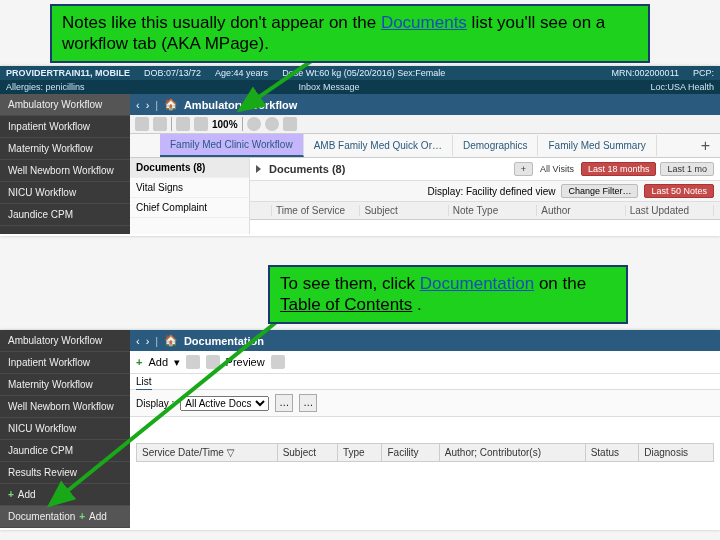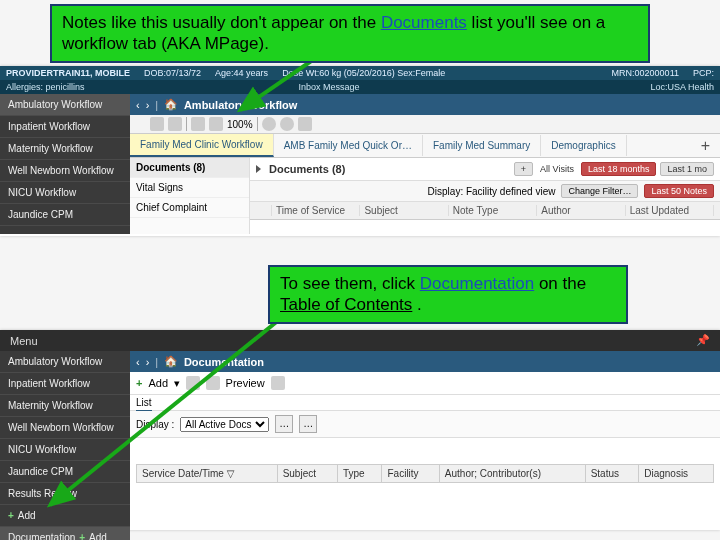--- a/index.html
+++ b/index.html
@@ -76,35 +76,36 @@
     color: #fff;
     font-size: 11px;
     padding: 4px 6px;
     display:flex; align-items:center; gap:6px;
   }
   .crumb .chev { cursor:pointer; }
   .crumb .arrow { opacity:.6; }
 
   .sub-toolbar {
     background:#f3f3f3; border-bottom:1px solid #ccc;
-    display:flex; align-items:center; gap:4px; padding:2px 20px;
+    display:flex; align-items:center; gap:4px; padding:2px 5px;
     font-size:10px;
+    font-weight:bold;
   }
   .sub-toolbar .ico { width:14px; height:14px; background:#ccc; border-radius:2px; }
 
   
   .wtabs {
     display:flex; gap:0; background:#f7f7f7;
     font-size:10px; border-bottom:1px solid #ccc;
     align-items:center;
   }
   .wtabs .wtab {
     padding:5px 10px; border-right:1px solid #ddd; color:#2a5a7e; cursor:pointer;
   }
-  .wtabs .wtab.active { background:#fef9c3; border-bottom:2px solid #2a5a7e; }
+  .wtabs .wtab.active { background:#c4b5fd; border-bottom:2px solid #2a5a7e;margin-left:30px; }
   .wtabs .plus-end { margin-left:auto; padding:0 10px; font-size:16px; color:#555; cursor:pointer;}
 
   
   .docs-head {
     display:flex; align-items:center; gap:8px;
     background:#fff; padding:4px 6px; border-bottom:1px solid #ddd;
     font-size:11px; color:#333;
   }
   .docs-head .chev-sm { width:0;height:0;border-top:4px solid transparent;border-bottom:4px solid transparent;border-left:5px solid #555; }
 
@@ -241,22 +242,22 @@
         <span>100%</span>
         <span class="tool-sep"></span>
         <span class="ico" style="border-radius:50%"></span>
         <span class="ico" style="border-radius:50%"></span>
         <span class="ico"></span>
       </div>
 
       <div class="wtabs">
         <div class="wtab active"><span>Family Med Clinic Workflow</span></div>
         <div class="wtab"><span>AMB Family Med Quick Or…</span></div>
+        <div class="wtab"><span>Demographics</span></div>
         <div class="wtab"><span>Family Med Summary</span></div>
-        <div class="wtab"><span>Demographics</span></div>
         <div class="plus-end">+</div>
       </div>
 
       <div class="docs-body">
         <div class="left-toc">
           <div class="toc-item active"><span>Documents (8)</span></div>
           <div class="toc-item"><span>Vital Signs</span></div>
           <div class="toc-item"><span>Chief Complaint</span></div>
         </div>
         <div class="docs-main">
@@ -300,24 +301,20 @@
 <svg class="arrow-svg" style="top:310px; left:35px;" width="260" height="210">
   <defs>
       <marker id="ah2" markerWidth="8" markerHeight="8" refX="6" refY="3" orient="auto">
     <path d="M0,0 L7,3 L0,6 Z" fill="#18a818"></path>
       </marker>
     </defs>
   <line x1="250" y1="5" x2="15" y2="195" stroke="#18a818" stroke-width="4" marker-end="url(#ah2)"></line>
 </svg>
 
 <div class="shot shot2">
-  <div class="menu-bar">
-    <span>Menu</span>
-    <span style="margin-left:auto">📌</span>
-  </div>
   <div class="layout" style="height:calc(100% - 22px);">
     <div class="sidebar">
       <div class="item">
           <span>Ambulatory Workflow</span>
         </div>
       <div class="item">
           <span>Inpatient Workflow</span>
         </div>
       <div class="item">
           <span>Maternity Workflow</span>

